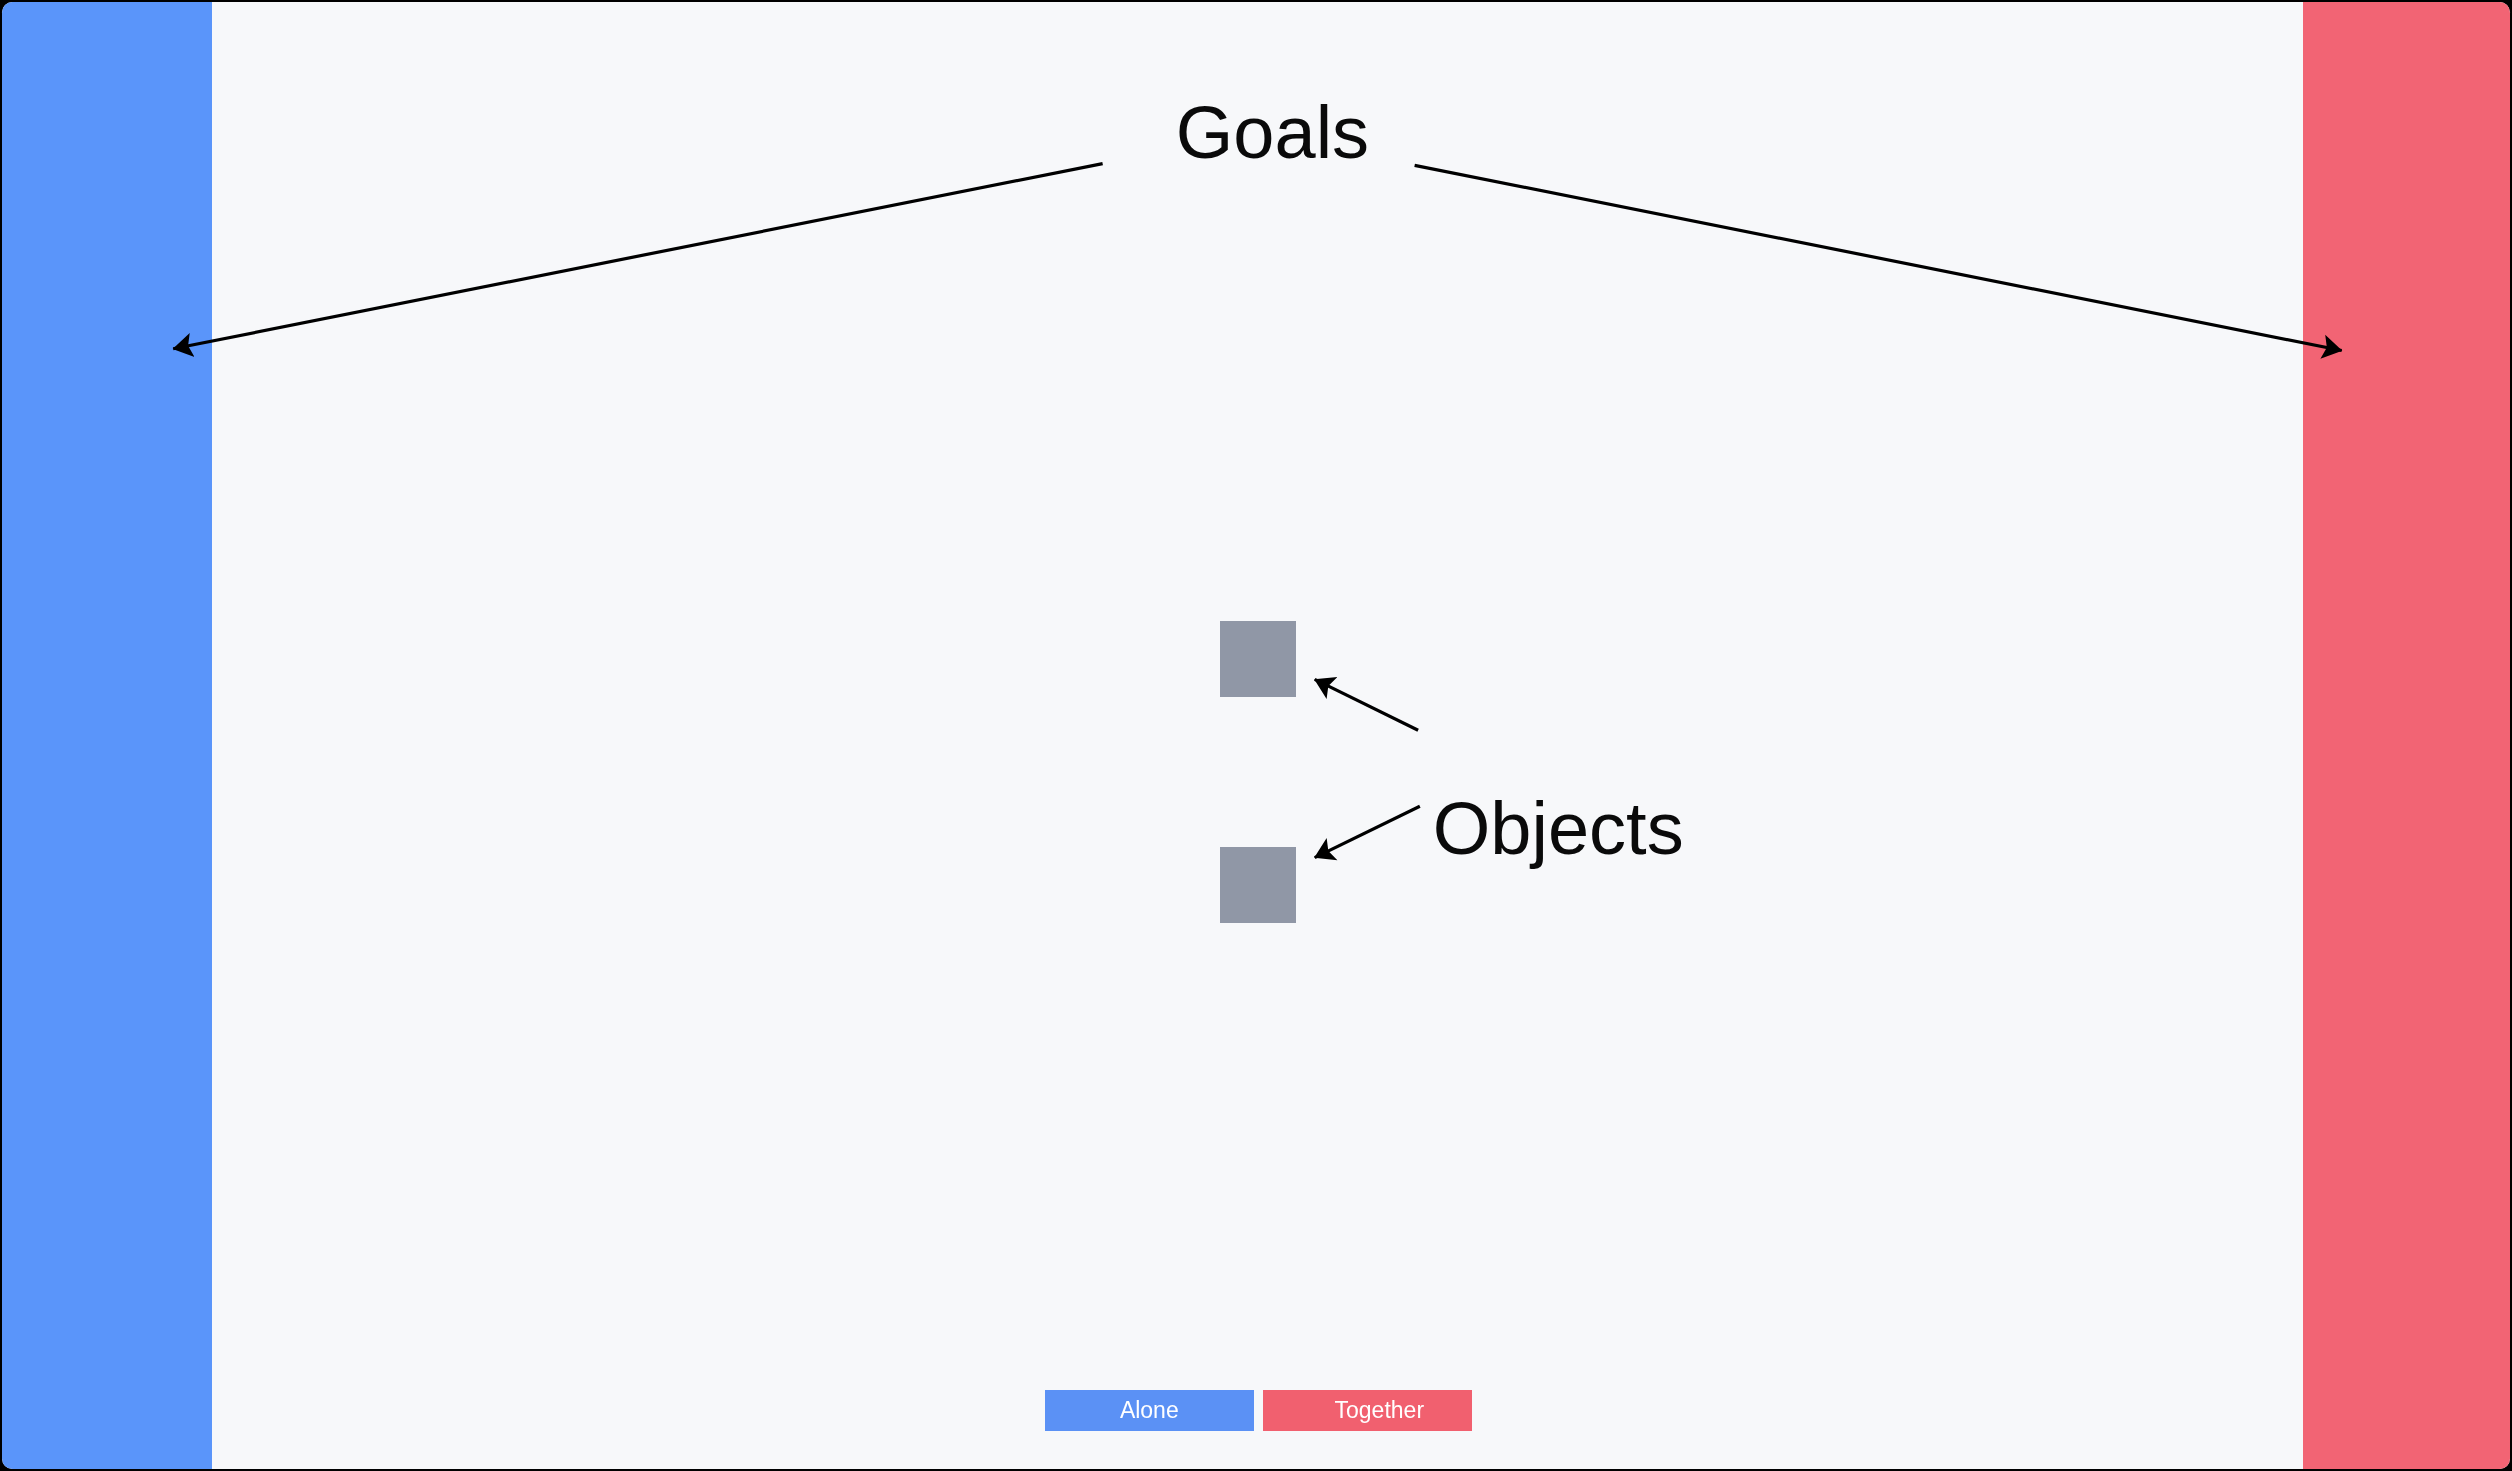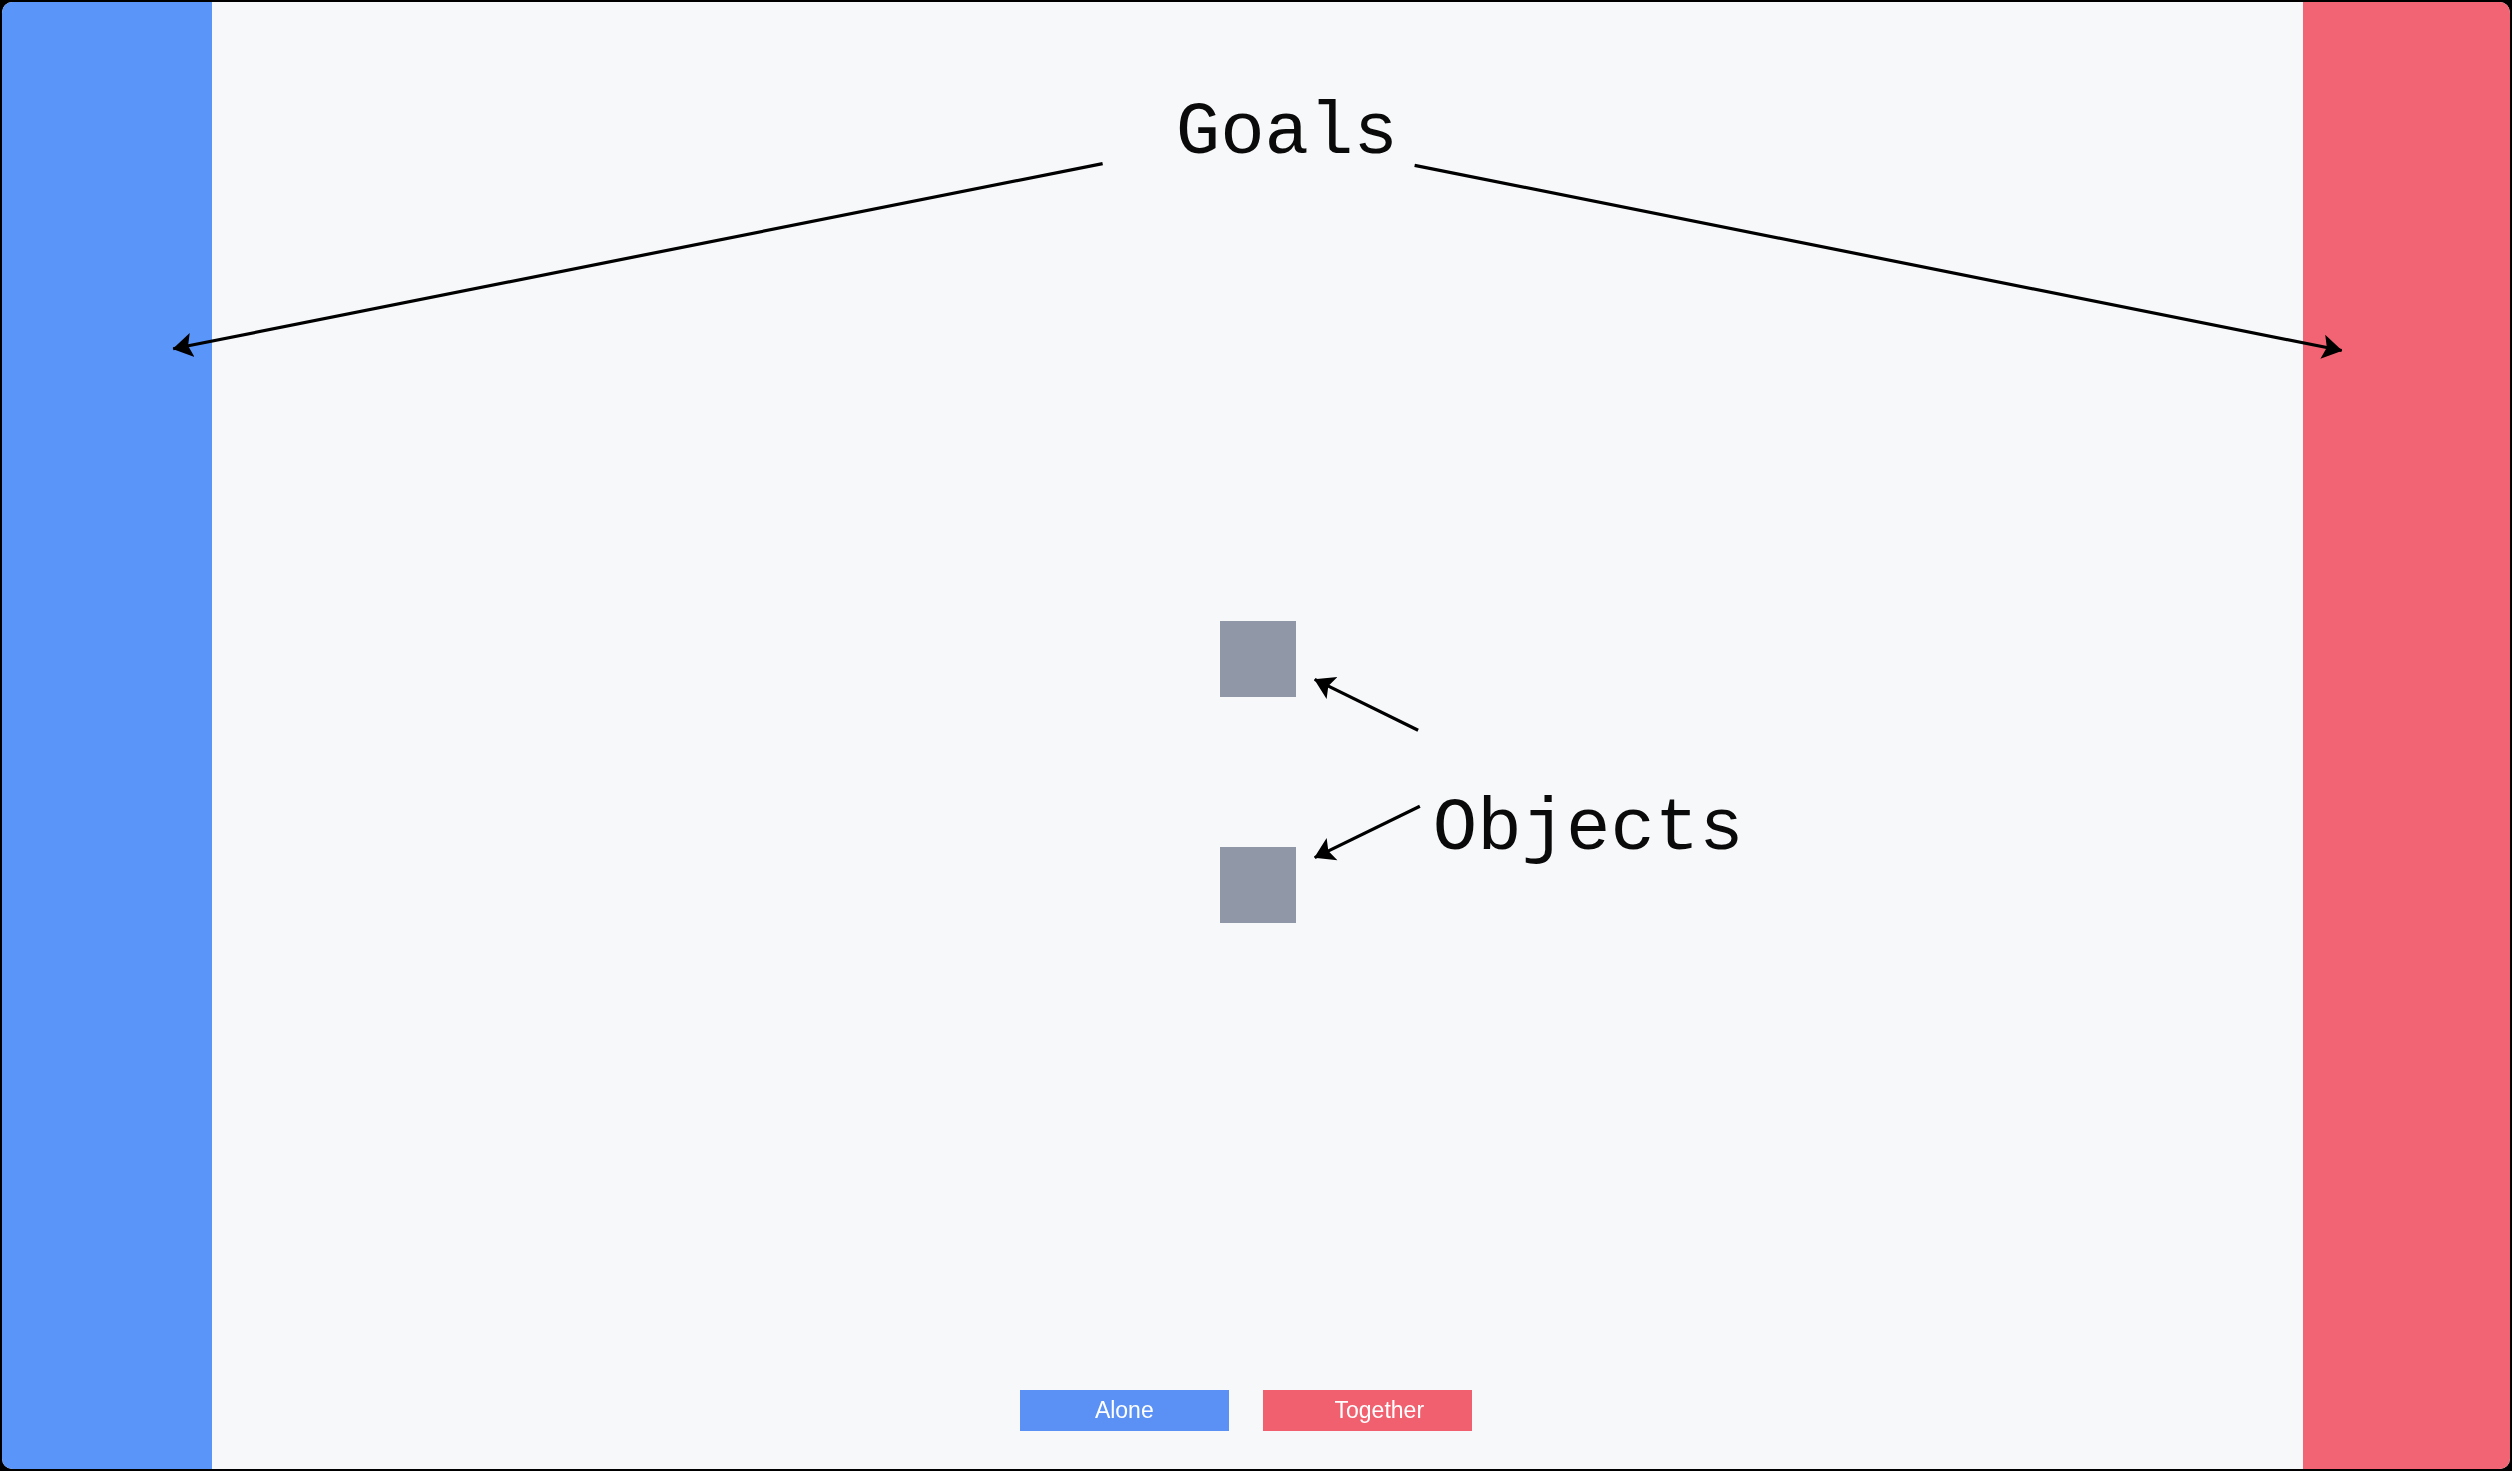--- a/index.html
+++ b/index.html
@@ -36,21 +36,20 @@
     right: 0;
     width: 207px;
     background: var(--goal-right, #F26474);
   }
   .title {
     position: absolute;
     font-size: 74px;
     line-height: 1;
     color: var(--annotation-text, #0A0A0A);
     white-space: nowrap;
-    font-family: Liberation Mono, monospace;
   }
   .goals-title { left: 1174px; top: 94px; }
   .objects-title { left: 1431px; top: 743px; margin-top: 47px; }
   .object {
     position: absolute;
     width: 76px;
     height: 76px;
     background: var(--object-fill, #9097A6);
   }
   .object-1 { left: 1218px; top: 619px; }
@@ -71,21 +70,21 @@
     border-radius: 0;
     color: var(--button-text, #FFFFFF);
     font-family: "Liberation Sans", "DejaVu Sans", sans-serif;
     font-size: 23px;
     line-height: 41px;
     text-align: center;
     padding: 0;
     cursor: pointer;
     display: block;
   }
-  .btn-alone { left: 1018px; background: var(--button-alone, #5B91F5); }
+  .btn-alone { left: 1043px; background: var(--button-alone, #5B91F5); }
   .btn-together { left: 1261px; background: var(--button-together, #F1606F); padding-left: 24px; }
 </style>
 </head>
 <body>
 
 <div class="canvas">
   <div class="board">
     <div class="goal goal-left"></div>
     <div class="goal goal-right"></div>
 

